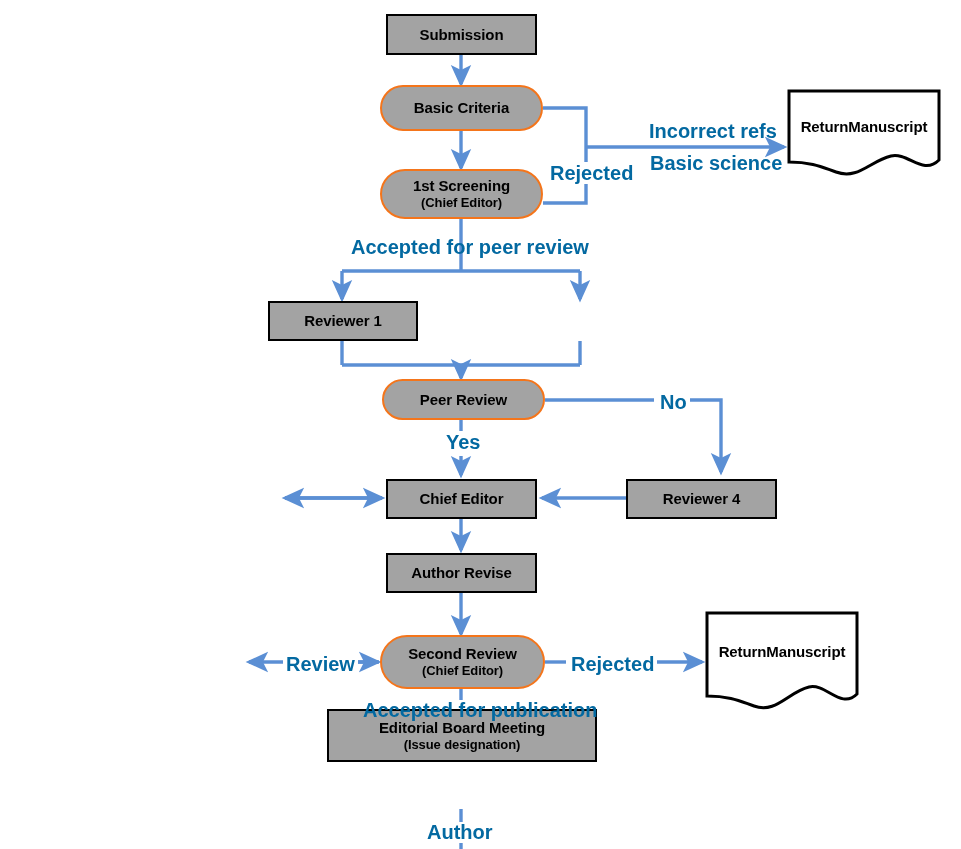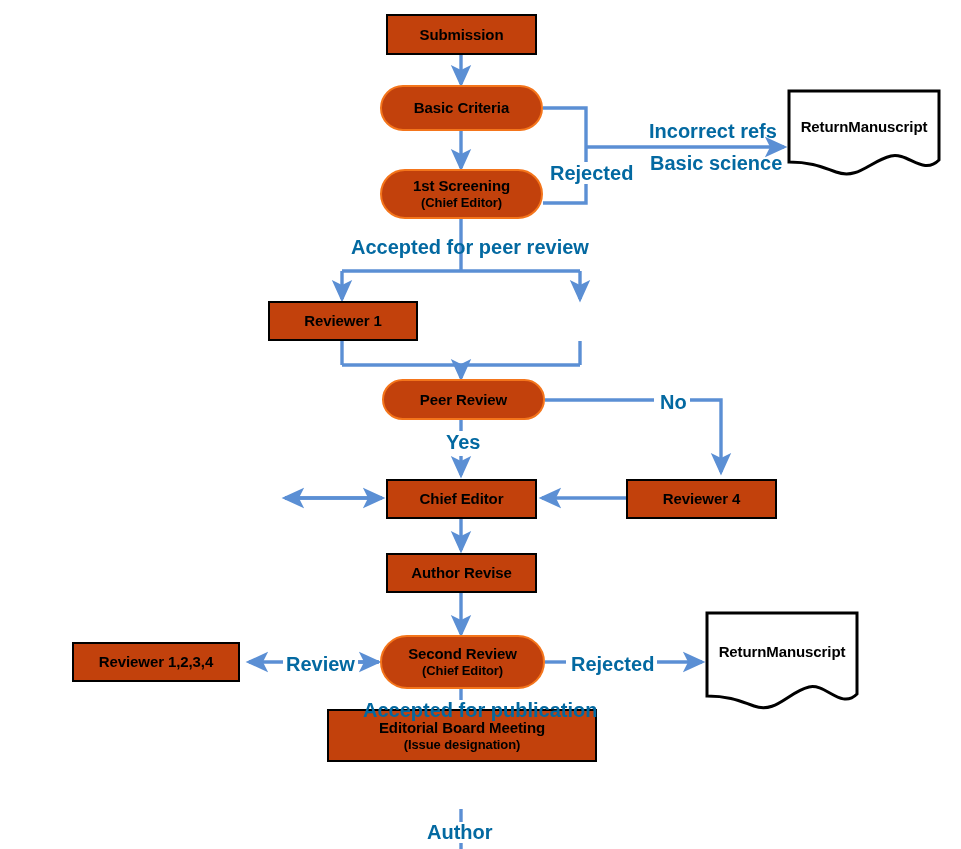--- a/index.html
+++ b/index.html
@@ -21,21 +21,21 @@
     pointer-events:none;
   }
   .node{
     position:absolute;
     box-sizing:border-box;
     display:flex;
     flex-direction:column;
     align-items:center;
     justify-content:center;
     text-align:center;
-    background:#c2410c;
+    background:#a3a3a3;
     color:#000000;
     font-weight:bold;
     line-height:1.18;
     z-index:3;
   }
   .node.rect{
     border:2.5px solid #000000;
   }
   .node.pill{
     border:2.5px solid #F4751B;
@@ -166,23 +166,20 @@
   </div>
 
   <div class="node rect" style="left:626px;top:479px;width:151px;height:40px;">
     <span class="l1">Reviewer 4</span>
   </div>
 
   <div class="node rect" style="left:386px;top:553px;width:151px;height:40px;">
     <span class="l1">Author Revise</span>
   </div>
 
-  <div class="node rect" style="left:72px;top:642px;width:168px;height:40px;">
-    <span class="l1">Reviewer 1,2,3,4</span>
-  </div>
 
   <div class="node pill" style="left:380px;top:635px;width:165px;height:54px;">
     <span class="l1">Second Review</span>
     <span class="l2">(Chief Editor)</span>
   </div>
 
   <div class="node doc" style="left:704px;top:610px;width:156px;height:100px;">
     <svg class="docsvg" viewBox="0 0 156 100" preserveAspectRatio="none" xmlns="http://www.w3.org/2000/svg">
       <path d="M3,3 L153,3 L153,84 C137,100 122,73 105,77 C84,82 72,104 50,96 C38,92 27,86 3,86 Z" fill="#ffffff" stroke="#000000" stroke-width="3" stroke-linejoin="miter"></path>
     </svg>

